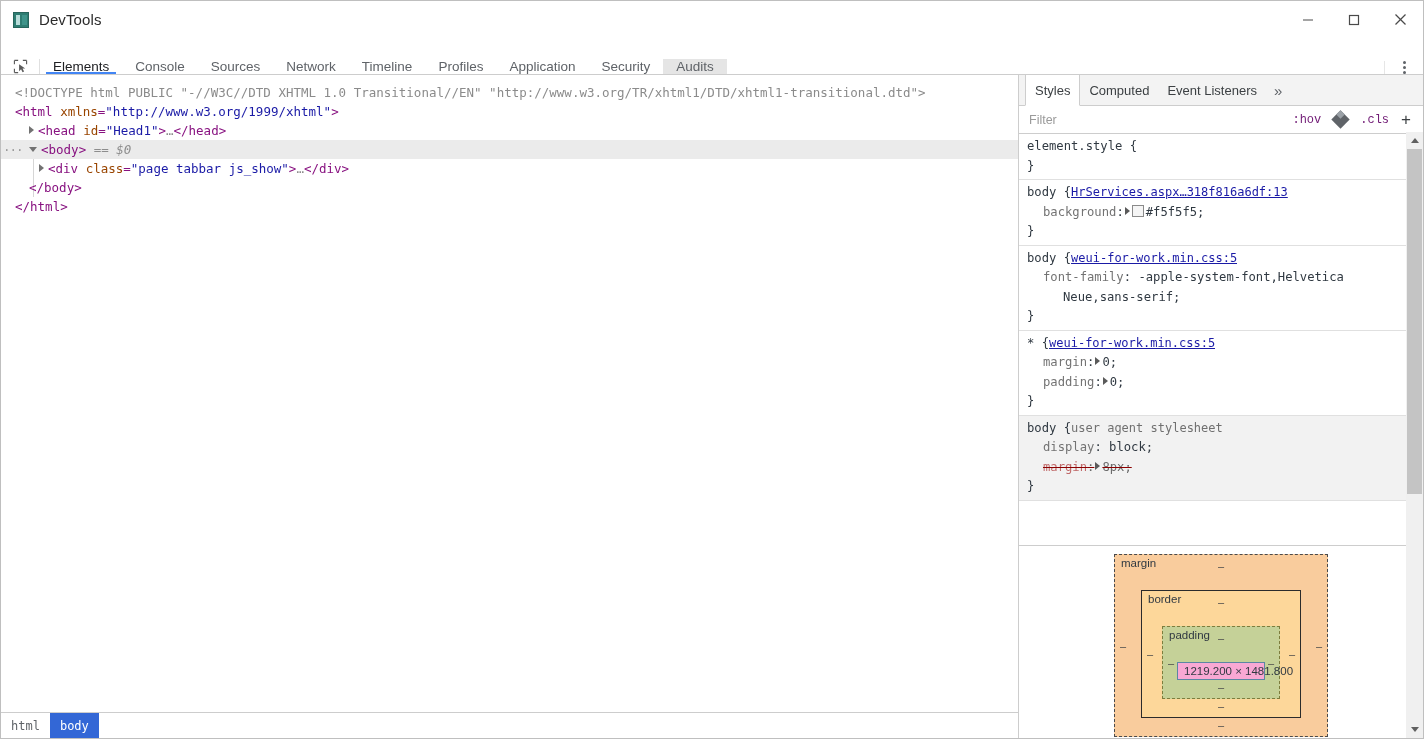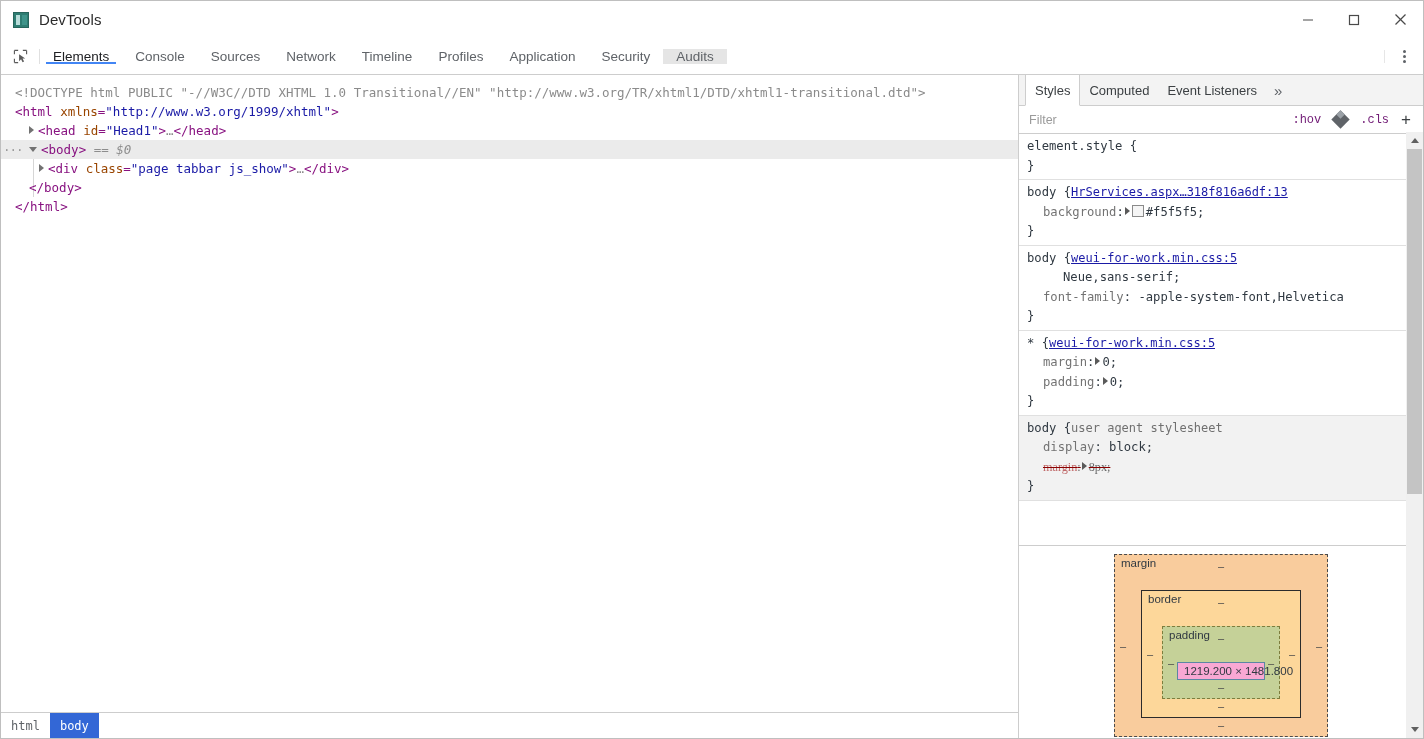--- a/index.html
+++ b/index.html
@@ -84,21 +84,21 @@
     justify-content: center;
     color: #4a4a4a;
   }
   .win-btn svg { display: block; }
 
   
   .tabbar {
     height: 36px;
     min-height: 36px;
     display: flex;
-    align-items: center;
+    align-items: flex-end;
     background: #ffffff;
     border-bottom: 1px solid #cdcdcd;
     position: relative;
   }
   .inspect-btn {
     width: 38px;
     display: flex;
     align-items: center;
     justify-content: center;
     border-right: 1px solid #e0e0e0;
@@ -389,21 +389,20 @@
   .decl {
     padding-left: 16px;
     white-space: nowrap;
   }
   .decl.cont { padding-left: 36px; }
   .prop { color: #737373; }
   .pval { color: #303942; }
   .struck {
     text-decoration: line-through;
     text-decoration-color: #8b0000;
-    font-family: Liberation Serif, serif;
   }
   .struck .prop { color: #c06a6a; }
   .struck .pval { color: #6b6b6b; }
   .arrow-t {
     display: inline-block;
     width: 0; height: 0;
     border-left: 5px solid #5a5a5a;
     border-top: 4px solid transparent;
     border-bottom: 4px solid transparent;
     margin: 0 2px 0 1px;
@@ -700,25 +699,25 @@
               <span class="prop">background</span><span class="pval">:</span><span class="arrow-t"></span><span class="swatch"></span><span class="pval">#f5f5f5;</span>
             </div>
             <div class="sel">}</div>
           </div>
 
           <div class="rule">
             <div class="rule-head">
               <span class="sel">body {</span>
               <span class="origin link">weui-for-work.min.css:5</span>
             </div>
+            <div class="decl">
+              <span class="prop">font-family</span><span class="pval">:&nbsp;</span><span class="pval">-apple-system-font,Helvetica</span>
+            </div>
             <div class="decl cont">
               <span class="pval">Neue,sans-serif;</span>
-            </div>
-            <div class="decl">
-              <span class="prop">font-family</span><span class="pval">:&nbsp;</span><span class="pval">-apple-system-font,Helvetica</span>
             </div>
             <div class="sel">}</div>
           </div>
 
           <div class="rule">
             <div class="rule-head">
               <span class="sel">* {</span>
               <span class="origin link">weui-for-work.min.css:5</span>
             </div>
             <div class="decl">

